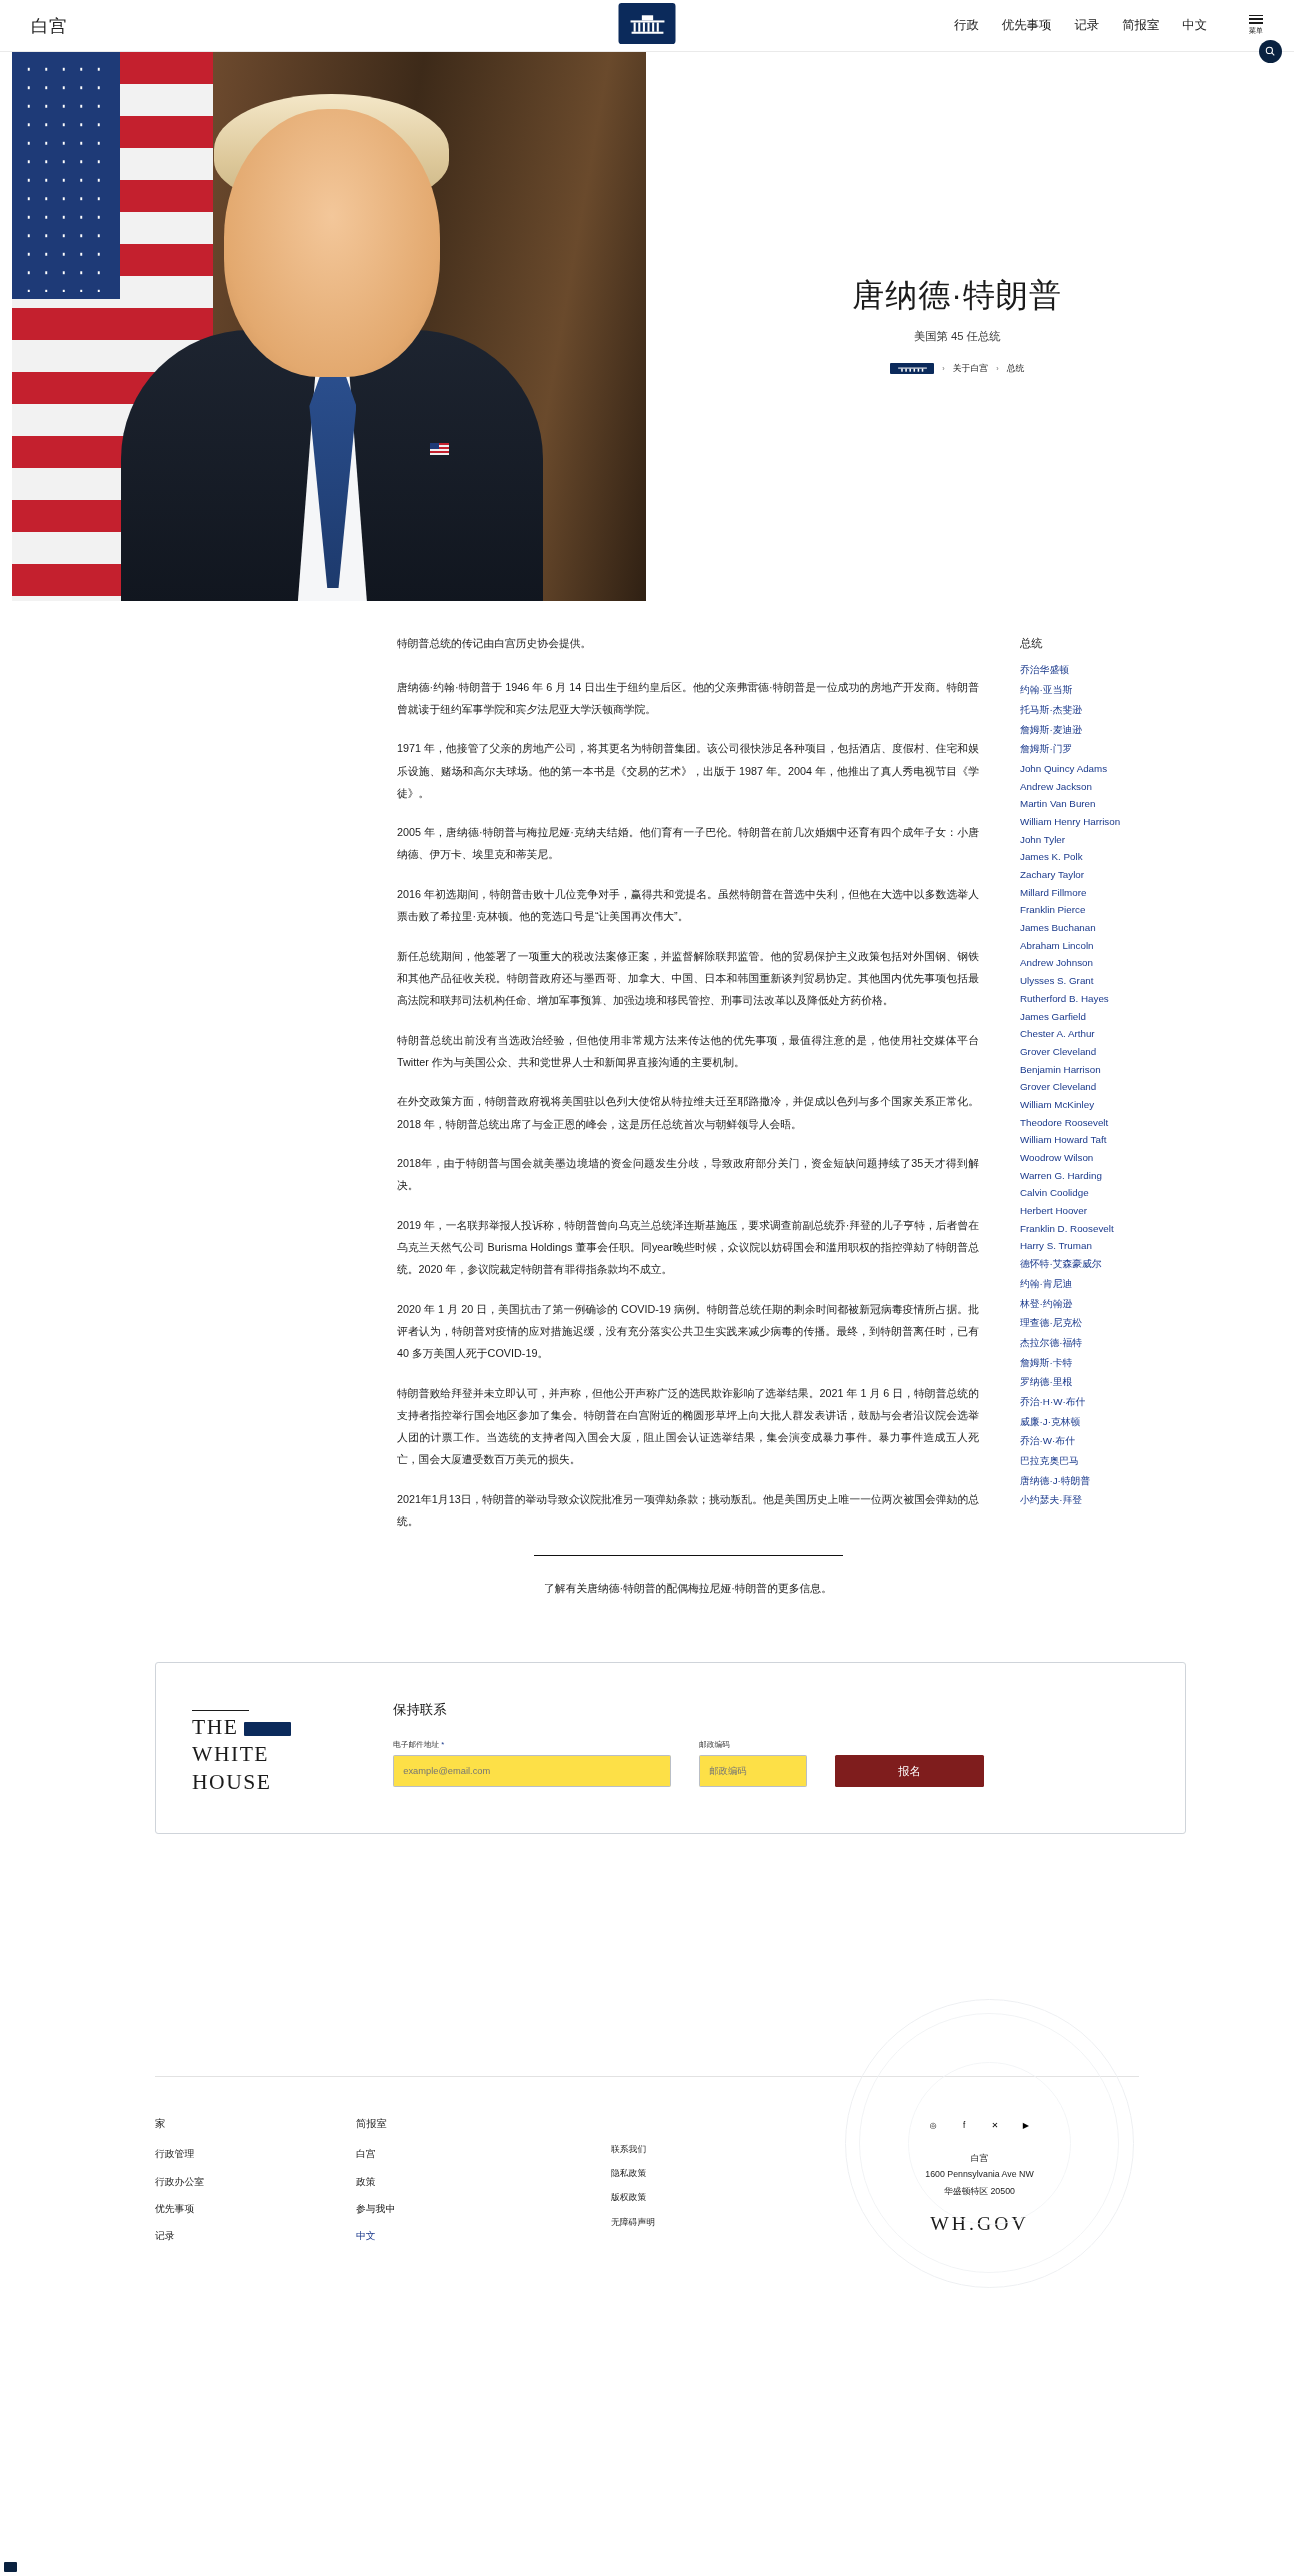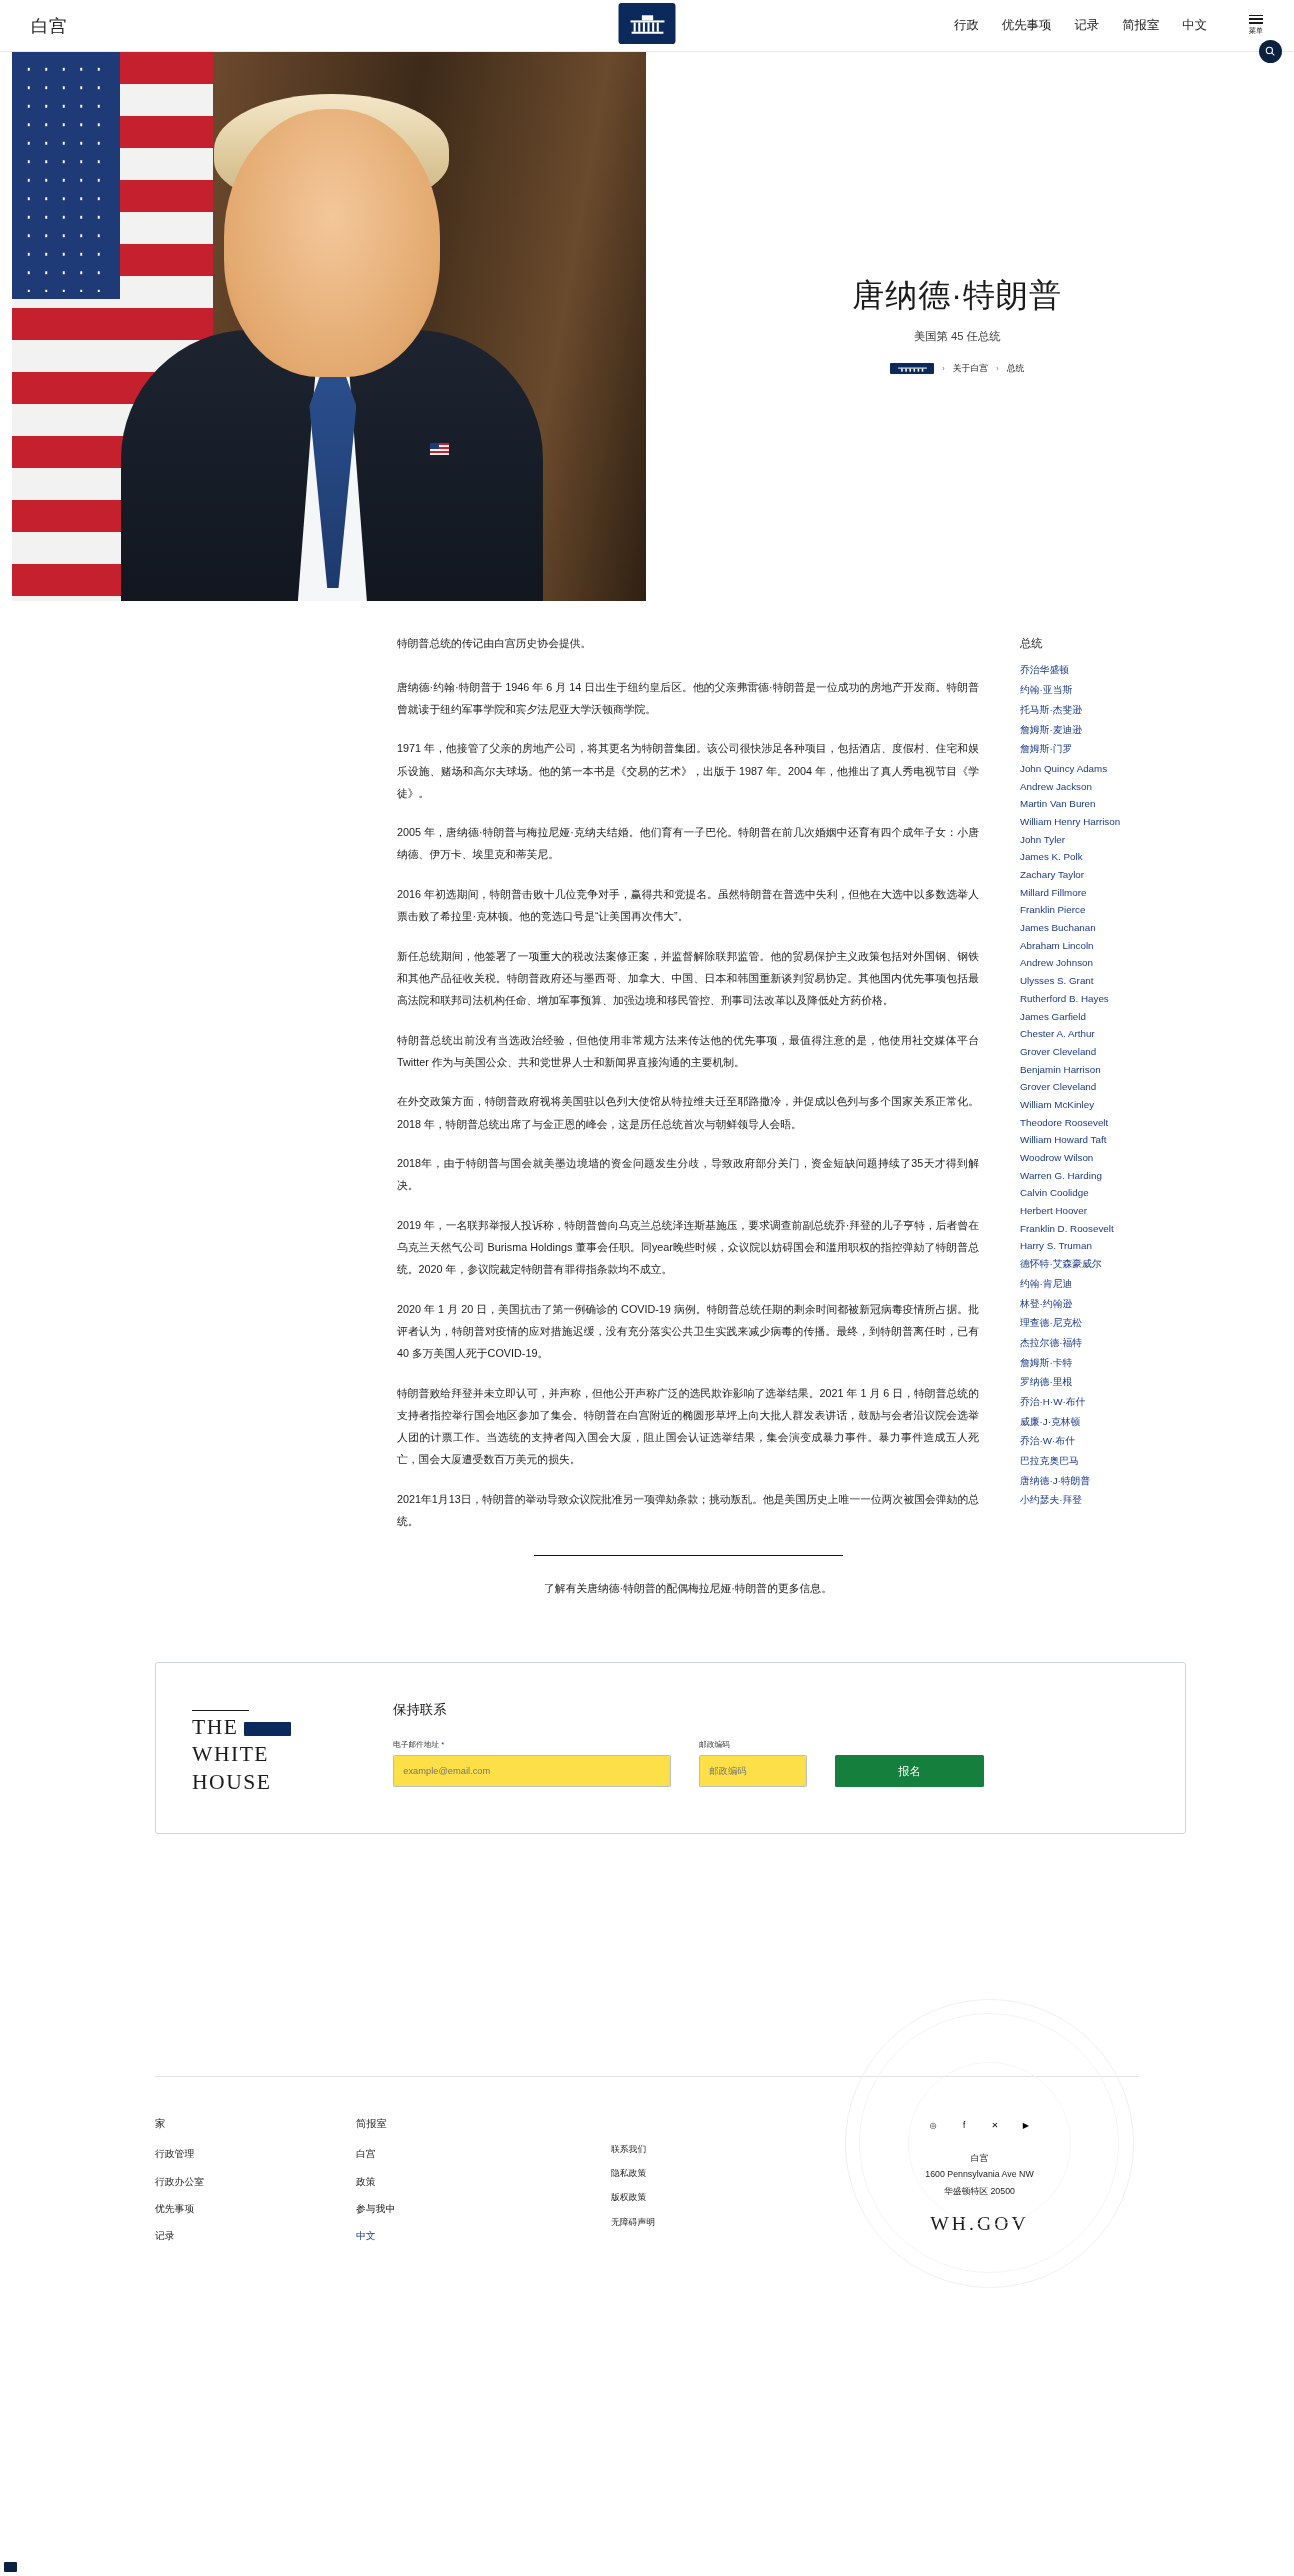--- a/index.html
+++ b/index.html
@@ -104,21 +104,21 @@
   .fields { display: flex; align-items: flex-end; gap: 28px; }
   .field label { display: block; font-size: 7.7px; color: #3a3a3a; margin-bottom: 5.2px; }
   .field .req { color: #1b3a8c; }
   .field input {
     height: 32px; border: 0.5px solid #b9bec6; border-radius: 1.5px; padding: 0 9.3px;
     font-size: 9.3px; color: #6b7280; font-family: "Liberation Sans", sans-serif; background:#fde047;
   }
   #email-field { width: 278px; }
   #zip-field { width: 108px; }
   .submit-btn {
-    height: 32px; width: 149px; background: #15803d; color: #ffffff; border: none; border-radius: 1.5px;
+    height: 32px; width: 149px; background: #7f1d1d; color: #ffffff; border: none; border-radius: 1.5px;
     font-size: 11.3px; font-family: "Liberation Sans", sans-serif; cursor: pointer;
   }
 
   
   .footer { position: relative; margin-top: 242px; padding: 0 155px 46px 155px; }
   .footer-top-rule { position:absolute; left:155px; right:155px; top:0; height:0.5px; background:#e2e2e2; }
   .footer-inner { display: flex; padding-top: 41px; }
   .fcol { width: 201px; }
   .fcol h5 { font-size: 10.3px; color: #1b1b1b; font-weight: 400; margin-bottom: 17.5px; }
   .fcol ul { list-style: none; }

